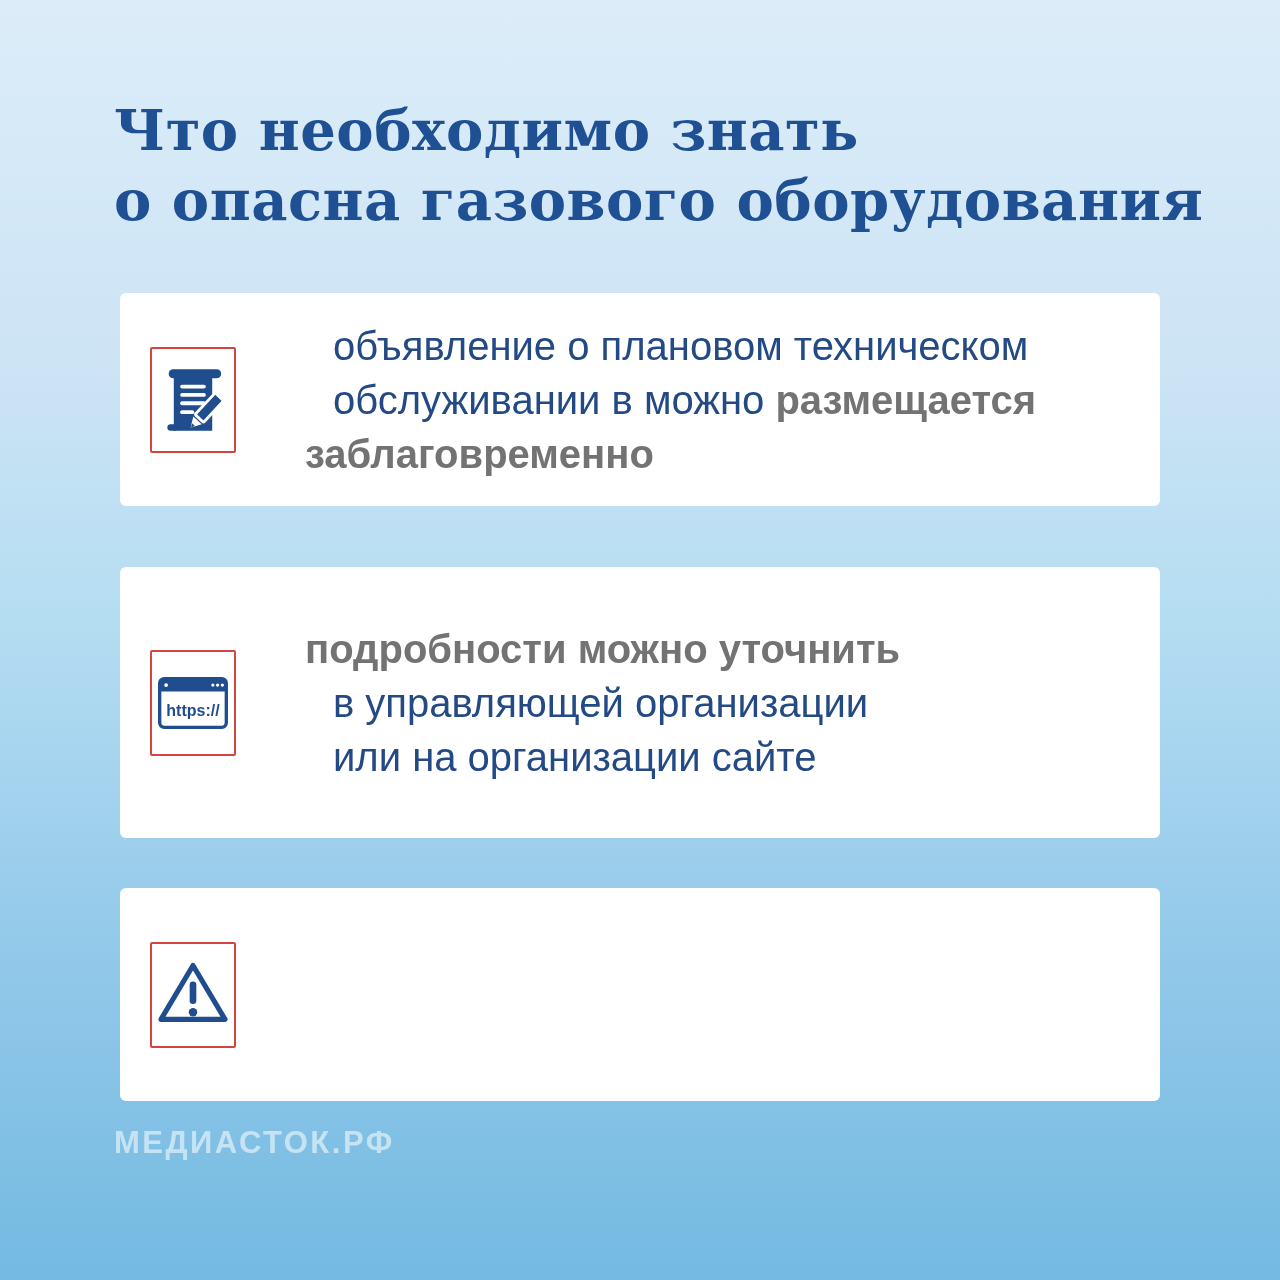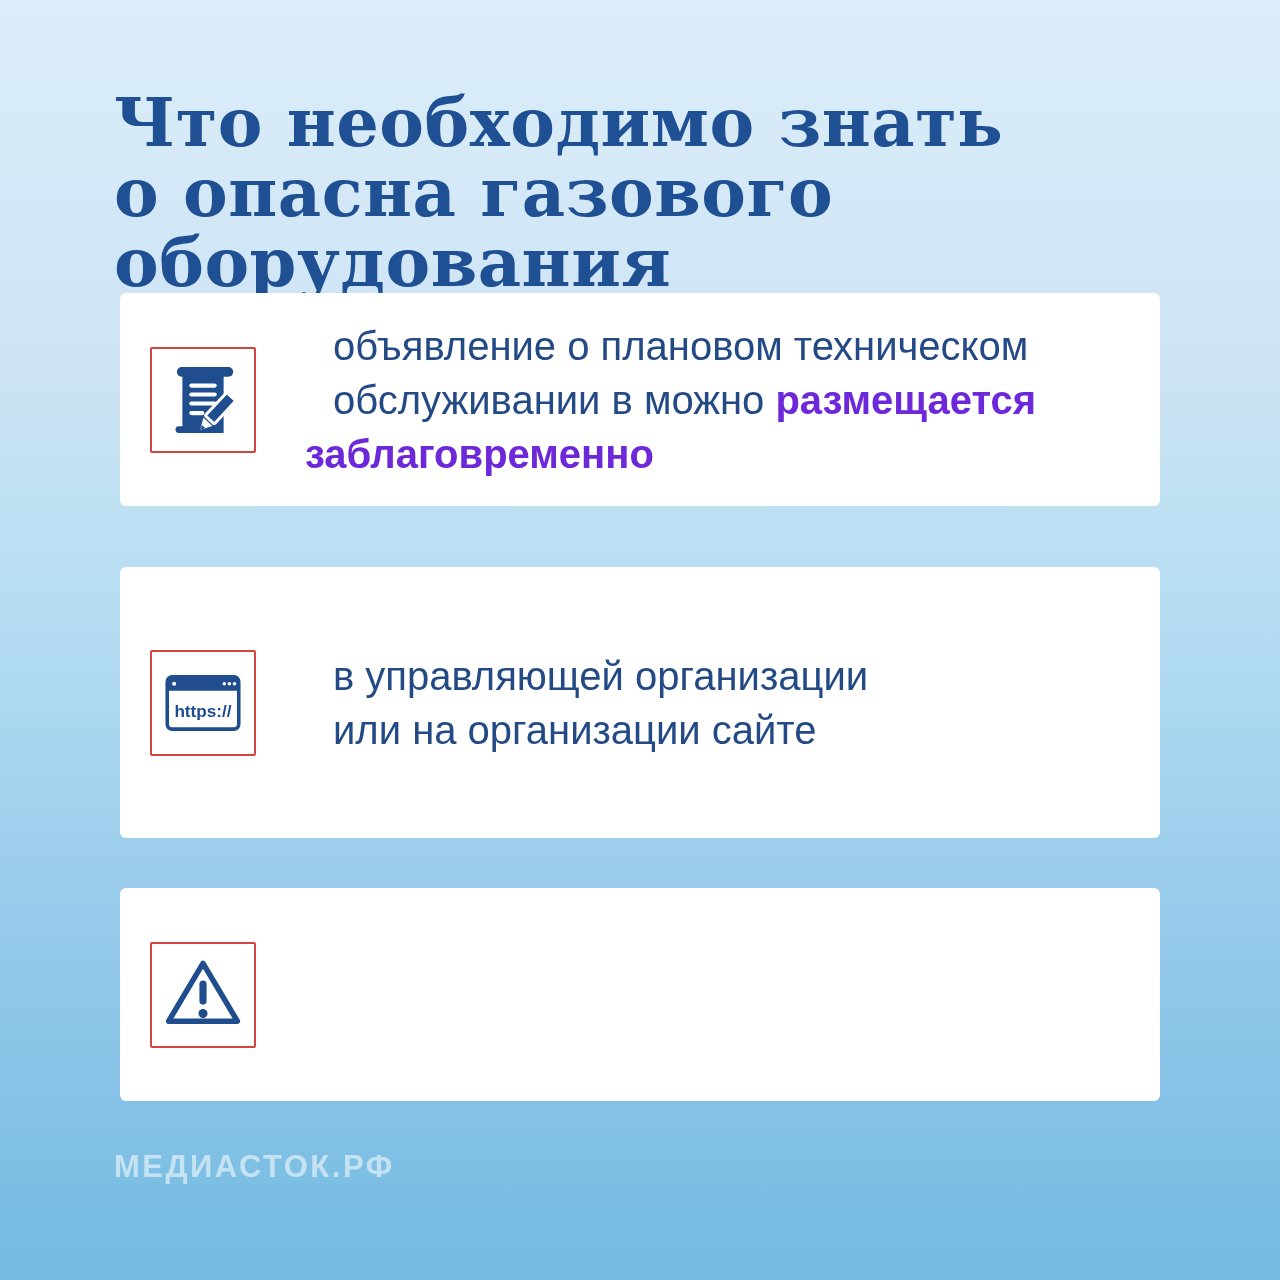--- a/index.html
+++ b/index.html
@@ -10,24 +10,24 @@
     position: relative;
     width: 1280px;
     height: 1280px;
     overflow: hidden;
     background: linear-gradient(to bottom, #dcedf9 0%, #cde4f5 28%, #b5ddf2 48%, #93c9ea 74%, #74bae1 100%);
   }
 
   .title {
     position: absolute;
     left: 114px;
-    top: 88px;
+    top: 95px;
     font-family: "DejaVu Serif", serif;
     font-weight: 700;
-    font-size: 67px;
+    font-size: 56px;
     line-height: 70px;
     color: #1f5094;
     letter-spacing: 0.5px;
   }
   .title-line { display: block; }
 
   .card {
     position: absolute;
     left: 120px;
     width: 1040px;
@@ -36,52 +36,52 @@
   }
   .card-1 { top: 293px; height: 213px; }
   .card-2 { top: 567px; height: 271px; }
   .card-3 { top: 888px; height: 213px; }
 
   .icon-box {
     position: absolute;
     left: 30px;
     top: 50%;
     transform: translateY(-50%);
-    width: 106px;
+    width: 86px;
     height: 106px;
     border: 2px solid #d5443e;
     border-radius: 2px;
     background: #ffffff;
     display: flex;
     align-items: center;
     justify-content: center;
   }
   .icon-box svg { width: 88px; height: 88px; display: block; }
 
   .card-text {
     position: absolute;
     left: 185px;
     top: 50%;
     transform: translateY(-50%);
     font-size: 40px;
     line-height: 54px;
     white-space: nowrap;
   }
   .txt-blue { color: #234a85; font-weight: 500; margin-left: 28px; }
-  .txt-red  { color: #6d28d9; font-weight: 700; }
+  .txt-red  { color: #737373; font-weight: 700; }
 
   .browser-label {
     font-family: "Liberation Sans", sans-serif;
     font-weight: 700;
   }
 
   .watermark {
     position: absolute;
     left: 114px;
-    top: 1149px;
+    top: 1125px;
     font-size: 31px;
     font-weight: 700;
     letter-spacing: 2.5px;
     color: rgba(255, 255, 255, 0.55);
   }
 </style>
 </head>
 <body>
 
 <div class="canvas">
@@ -121,20 +121,21 @@
         <rect x="6" y="13" width="52" height="38" rx="3.5" fill="#ffffff" stroke="#1f4d8d" stroke-width="2.6"></rect>
         <path d="M6 16.5 a3.5 3.5 0 0 1 3.5 -3.5 h45 a3.5 3.5 0 0 1 3.5 3.5 v6.5 H6 z" fill="#1f4d8d"></path>
         <circle cx="11" cy="18" r="1.5" fill="#ffffff"></circle>
         <circle cx="47.5" cy="18" r="1.3" fill="#ffffff"></circle>
         <circle cx="51.2" cy="18" r="1.3" fill="#ffffff"></circle>
         <circle cx="54.9" cy="18" r="1.3" fill="#ffffff"></circle>
         <text class="browser-label" x="32" y="42" text-anchor="middle" font-size="12.5" fill="#1f4d8d">https://</text>
       </svg>
     </div>
     <div class="card-text">
+      <div><span class="txt-red">подробности можно уточнить</span></div>
       <div><span class="txt-blue">в управляющей организации</span></div>
       <div><span class="txt-blue">или на организации сайте</span></div>
     </div>
   </section>
 
   <section class="card card-3">
     <div class="icon-box">
       <svg viewBox="0 0 64 64">
         <path d="M32 9 L57 51 H7 Z" fill="none" stroke="#1f4d8d" stroke-width="4" stroke-linejoin="round"></path>
         <rect x="29.4" y="21.5" width="5.2" height="17.5" rx="2.6" fill="#1f4d8d"></rect>

